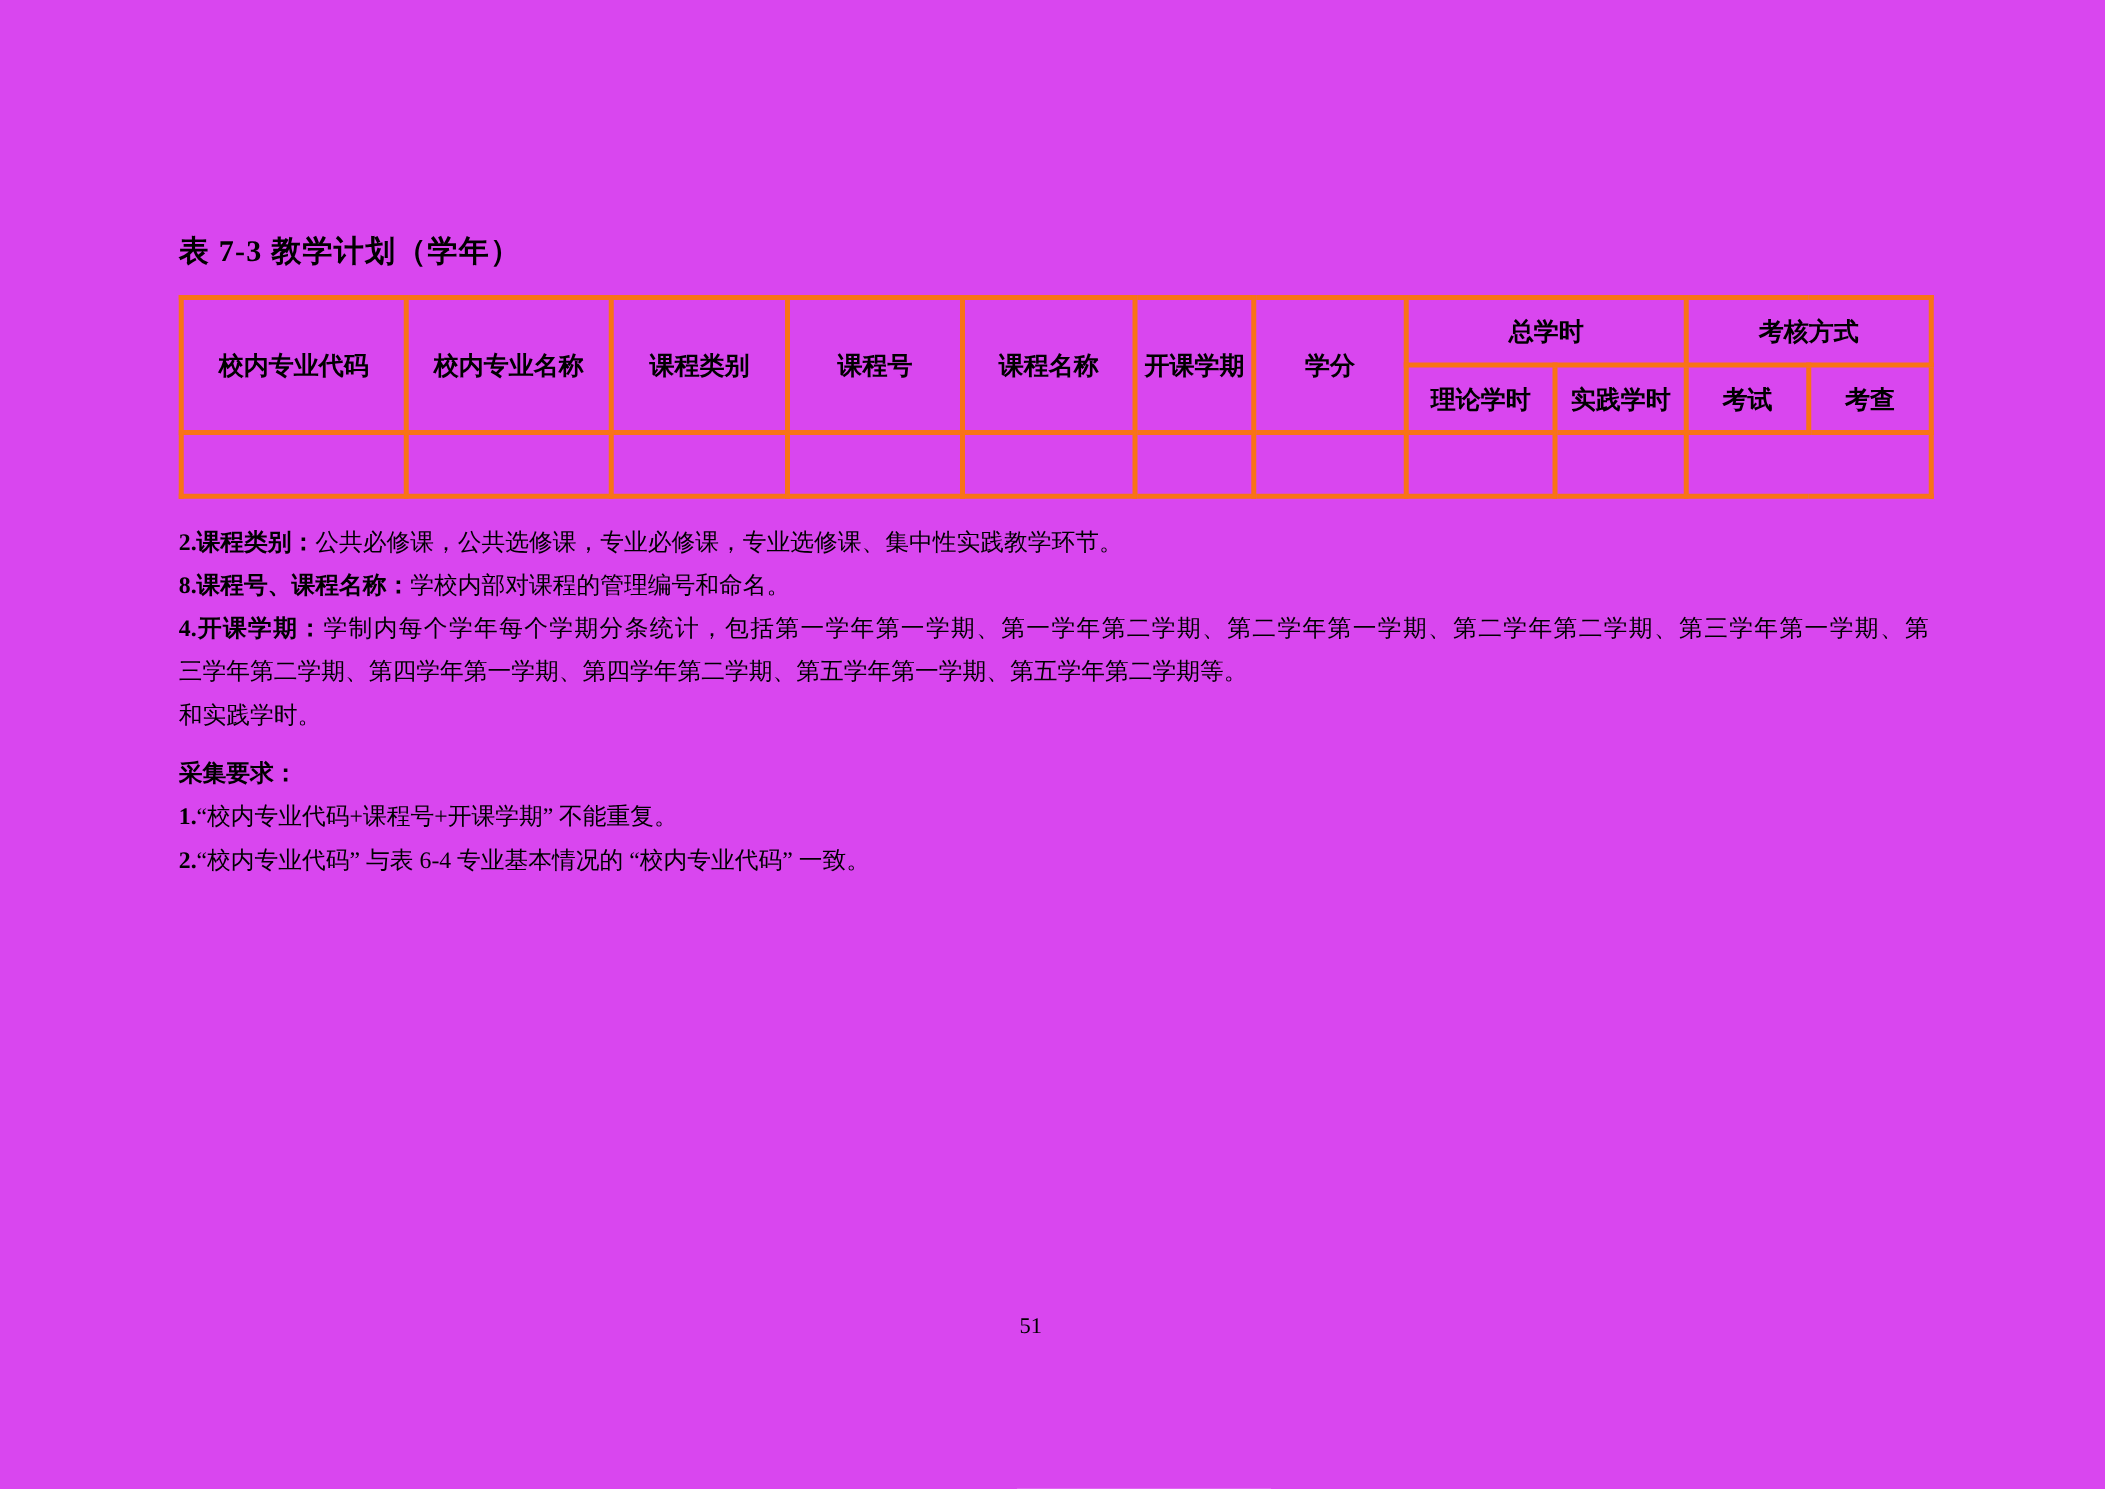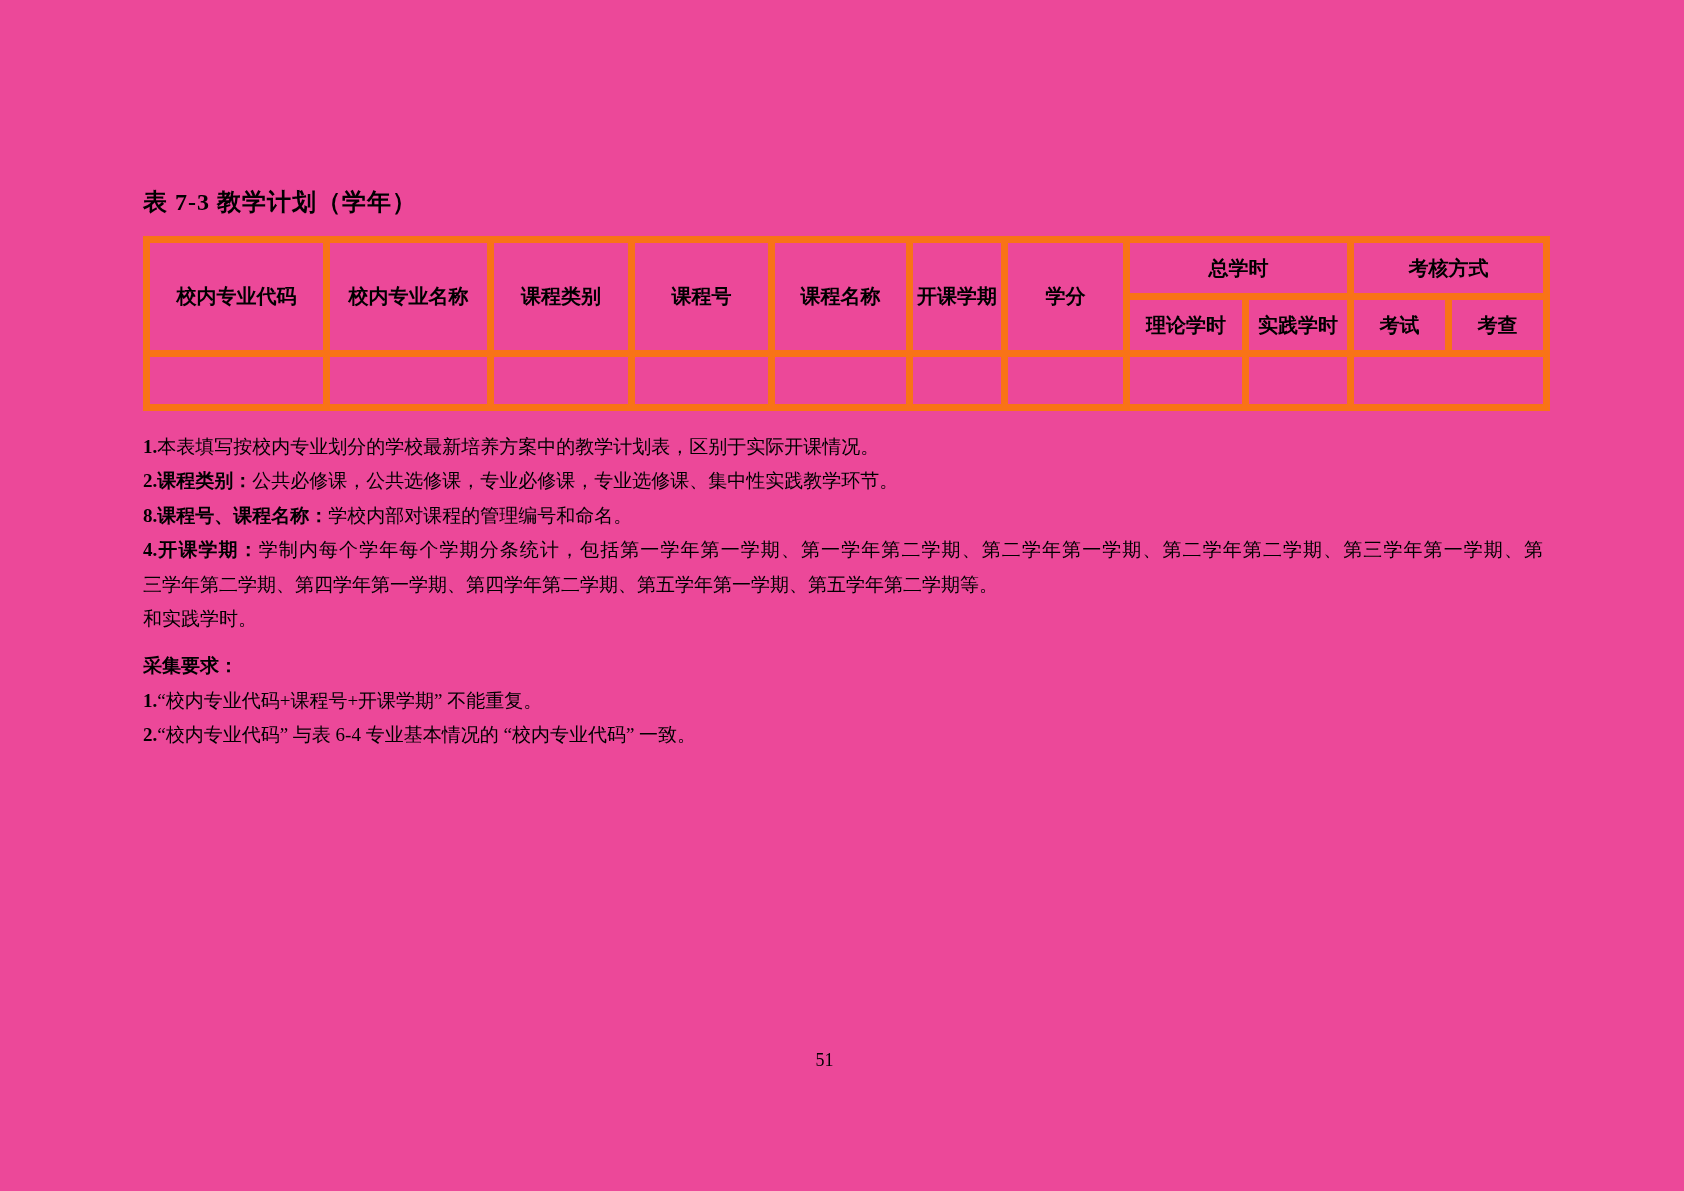--- a/index.html
+++ b/index.html
@@ -5,21 +5,21 @@
   html, body { margin: 0; padding: 0; }
   body {
     width: 1684px; height: 1191px;
     background: #ffffff;
     color: #000000;
     font-family: "Liberation Serif", "DejaVu Serif", serif;
   }
   .page {
     position: relative;
     width: 1684px; height: 1191px;
-    background: #ec4899;
+    background: #d946ef;
     overflow: hidden;
   }
   .content {
     position: absolute;
     left: 143px; top: 186px;
     width: 1400px;
   }
   .doc-title {
     font-size: 24px;
     font-weight: 700;
@@ -29,21 +29,21 @@
     white-space: nowrap;
   }
   table.plan {
     border-collapse: collapse;
     table-layout: fixed;
     width: 1400px;
     margin-top: 18px;
     border: 3px solid #000;
   }
   .plan th, .plan td {
-    border: 7px solid #f97316;
+    border: 4px solid #f97316;
     padding: 0;
     text-align: center;
     vertical-align: middle;
     font-size: 20px;
     font-weight: 700;
     overflow: hidden;
   }
   .plan tr.h1 th { height: 50px; }
   .plan tr.h2 th { height: 50px; margin-left: 25px; }
   .plan tr.body-row td { height: 47px; border-top: 2px solid #000; }
@@ -125,21 +125,20 @@
         <td></td>
         <td></td>
         <td></td>
         <td colspan="2"></td>
       </tr>
     </tbody>
       </table>
 
     <div class="notes">
       <div id="explanation-lines">
-          <div class="note-line"><span class="b">1.</span><span>本表填写按校内专业划分的学校最新培养方案中的教学计划表，区别于实际开课情况。</span></div>
           <div class="note-line"><span class="b">2.课程类别：</span><span>公共必修课，公共选修课，专业必修课，专业选修课、集中性实践教学环节。</span></div>
           <div class="note-line"><span class="b">8.课程号、课程名称：</span><span>学校内部对课程的管理编号和命名。</span></div>
           <div class="note-line jl"><span class="b">4.开课学期：</span><span>学制内每个学年每个学期分条统计，包括第一学年第一学期、第一学年第二学期、第二学年第一学期、第二学年第二学期、第三学年第一学期、第</span></div>
           <div class="note-line"><span>三学年第二学期、第四学年第一学期、第四学年第二学期、第五学年第一学期、第五学年第二学期等。</span></div>
           <div class="note-line"><span>和实践学时。</span></div>
         </div>
 
       <div class="requirements-block">
         <div class="note-heading">采集要求：</div>
         <div id="requirements-lines">

